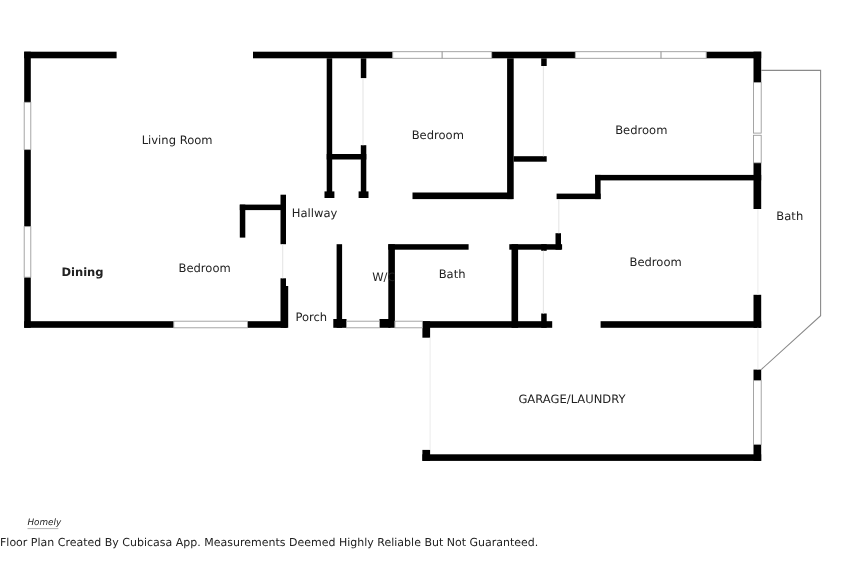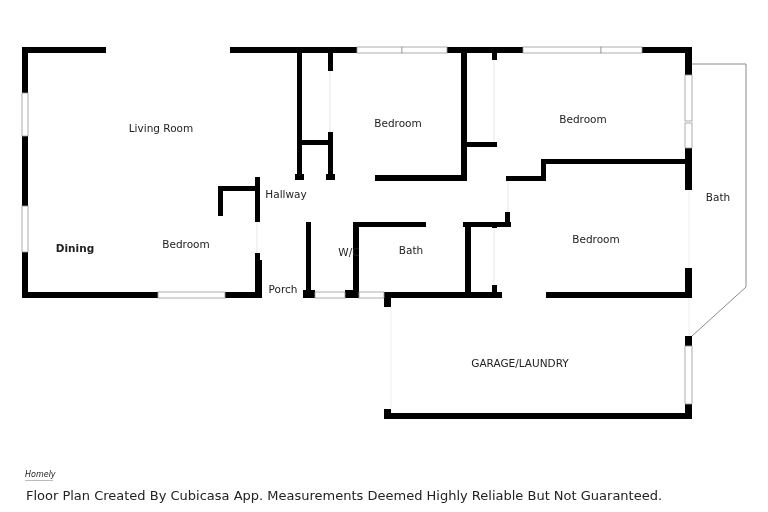--- a/index.html
+++ b/index.html
@@ -4,21 +4,21 @@
 <style>
   html, body { margin: 0; padding: 0; background: #ffffff; }
   body { width: 768px; height: 512px; position: relative; overflow: hidden; font-family: "DejaVu Sans", sans-serif; }
   #plan { position: absolute; left: 0; top: 0; width: 768px; height: 512px; }
   .w { fill: #000000; }
   .win { fill: #ffffff; stroke: #9a9a9a; stroke-width: 0.8; }
   .thin { fill: none; stroke: #8a8a8a; stroke-width: 1; }
   .lbl { position: absolute; font-size: 10.5px; color: #222222; white-space: nowrap; transform: translate(-50%, -50%); }
   .brand { position: absolute; left: 25px; top: 470px; font-size: 8px; color: #222; font-style: italic; }
   .brand-sub { position: absolute; left: 25px; top: 480px; width: 28px; height: 1px; background: #bbbbbb; }
-  .footer { position: absolute; left: 0; width: 688px; top: 488px; text-align: center; font-size: 13px; color: #222; }
+  .footer { position: absolute; left: 0; width: 688px; top: 488px; font-size: 10px; color: #222; }
 </style>
 </head>
 <body>
 
 <svg id="plan" viewBox="0 0 768 512" xmlns="http://www.w3.org/2000/svg">
   <g>
 
     <rect class="w" x="22" y="47" width="84" height="6"></rect>
     <rect class="w" x="22" y="47" width="6" height="46"></rect>
     <rect class="w" x="22" y="136" width="6" height="70"></rect>

